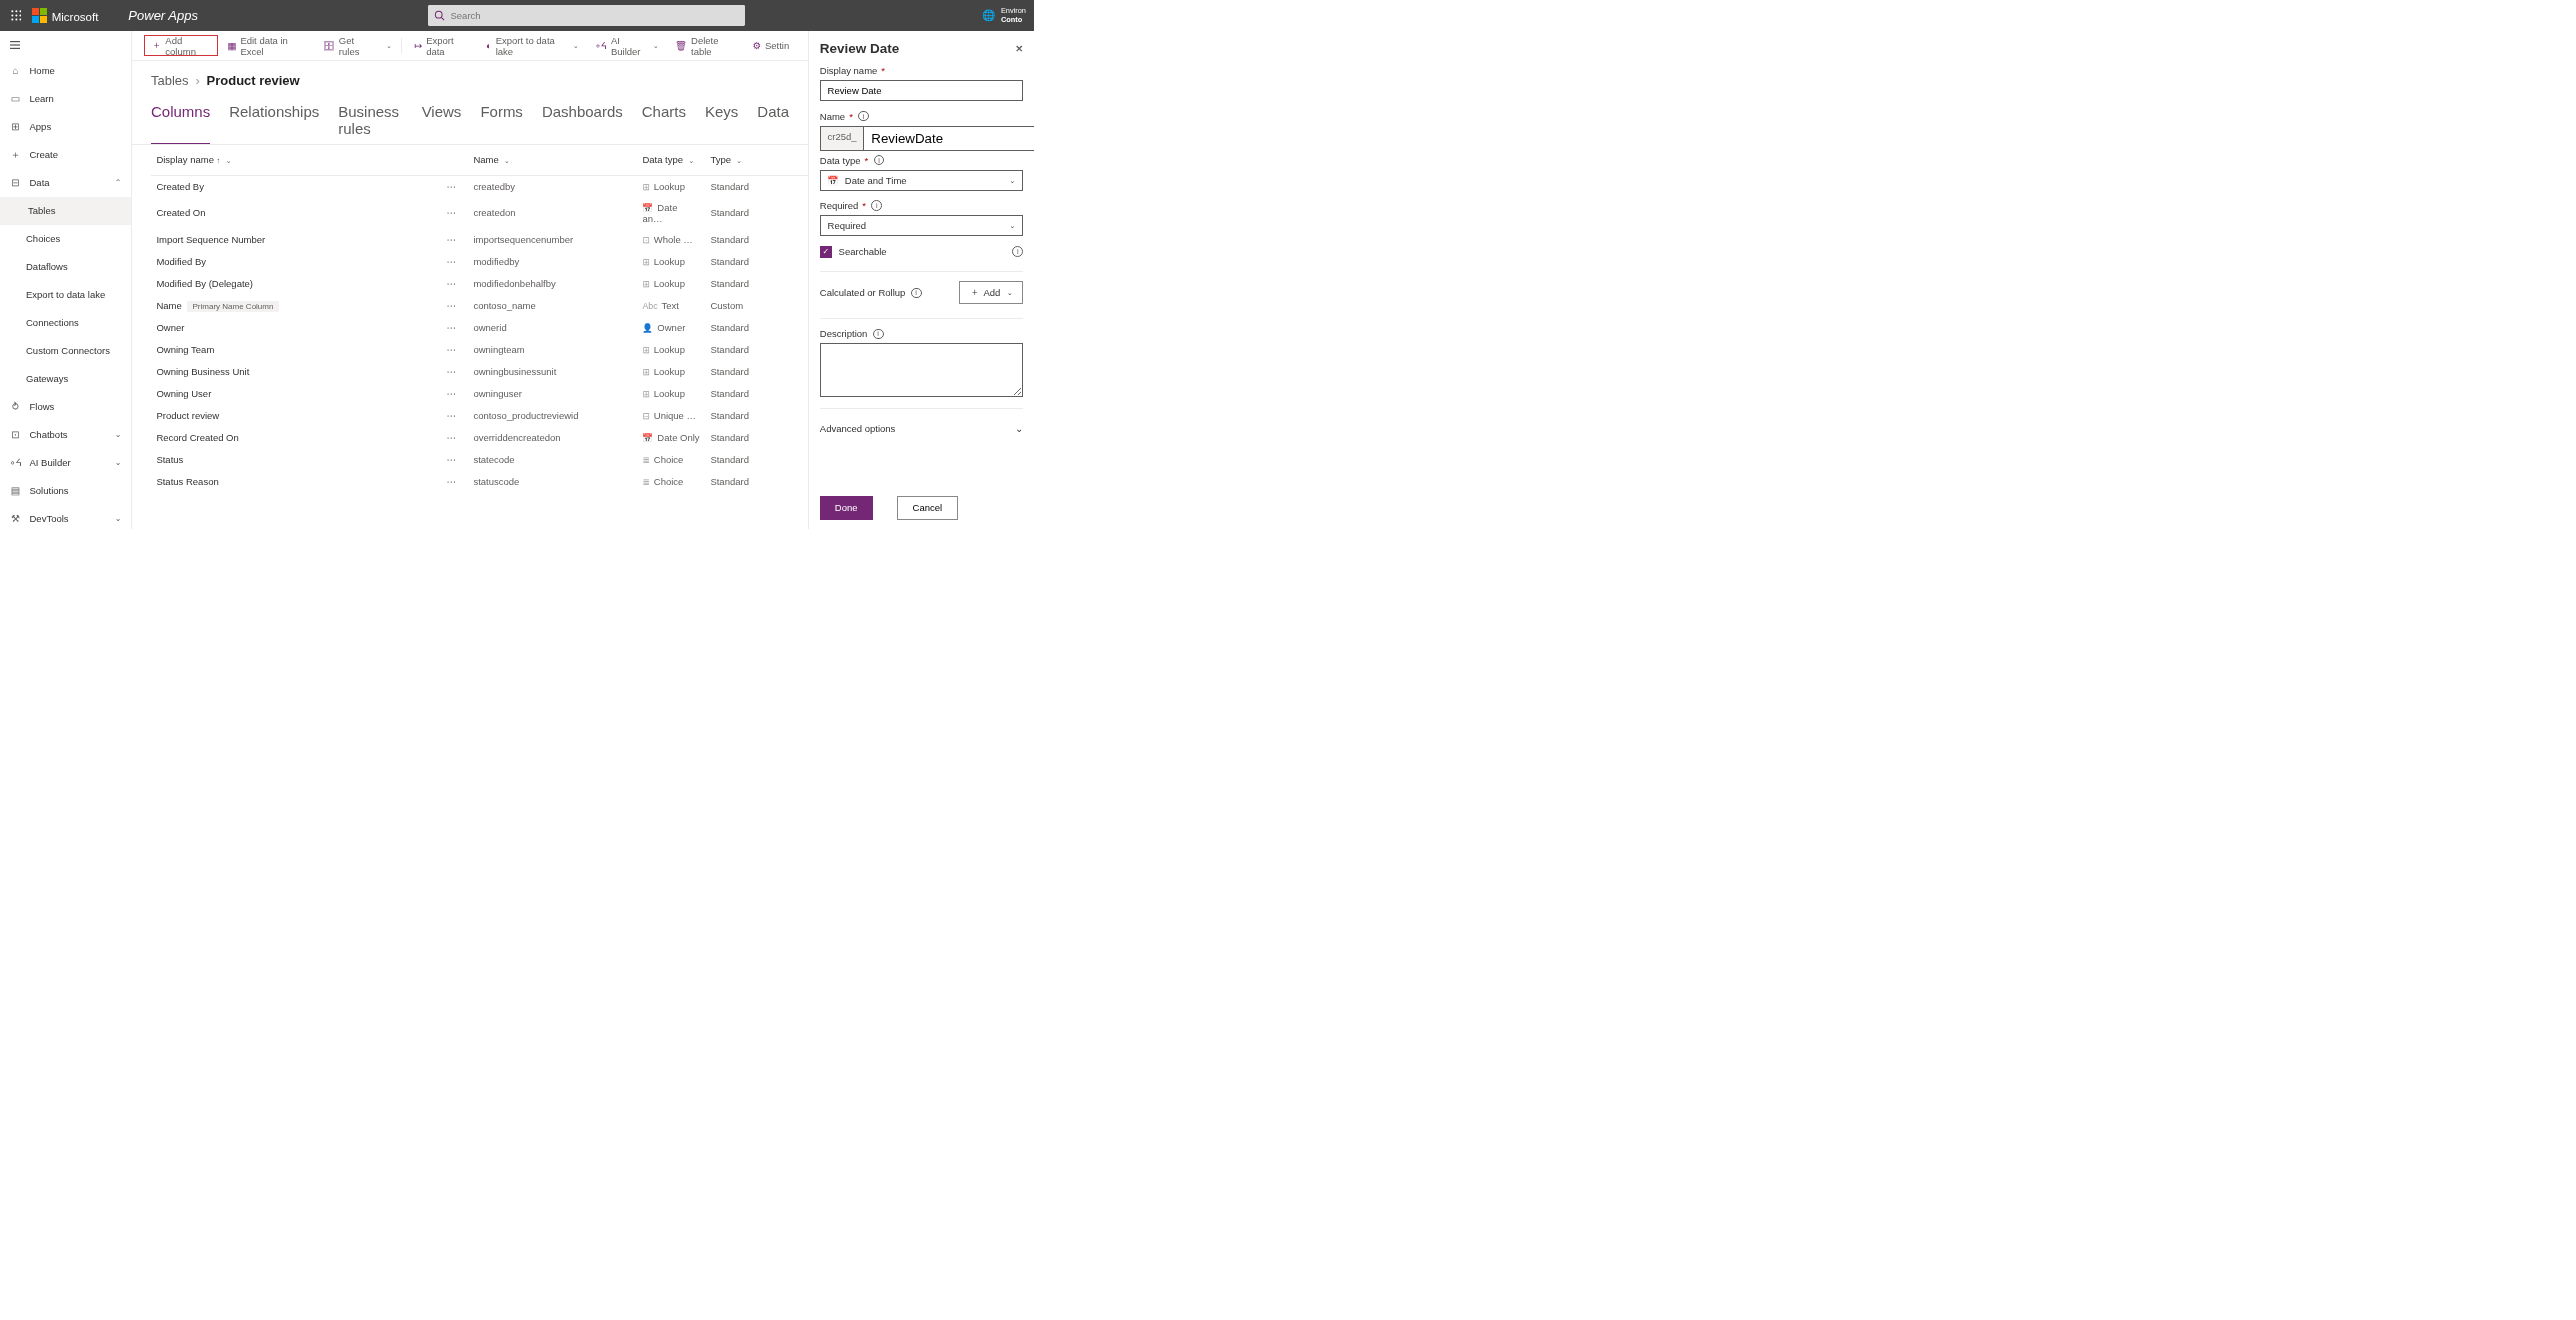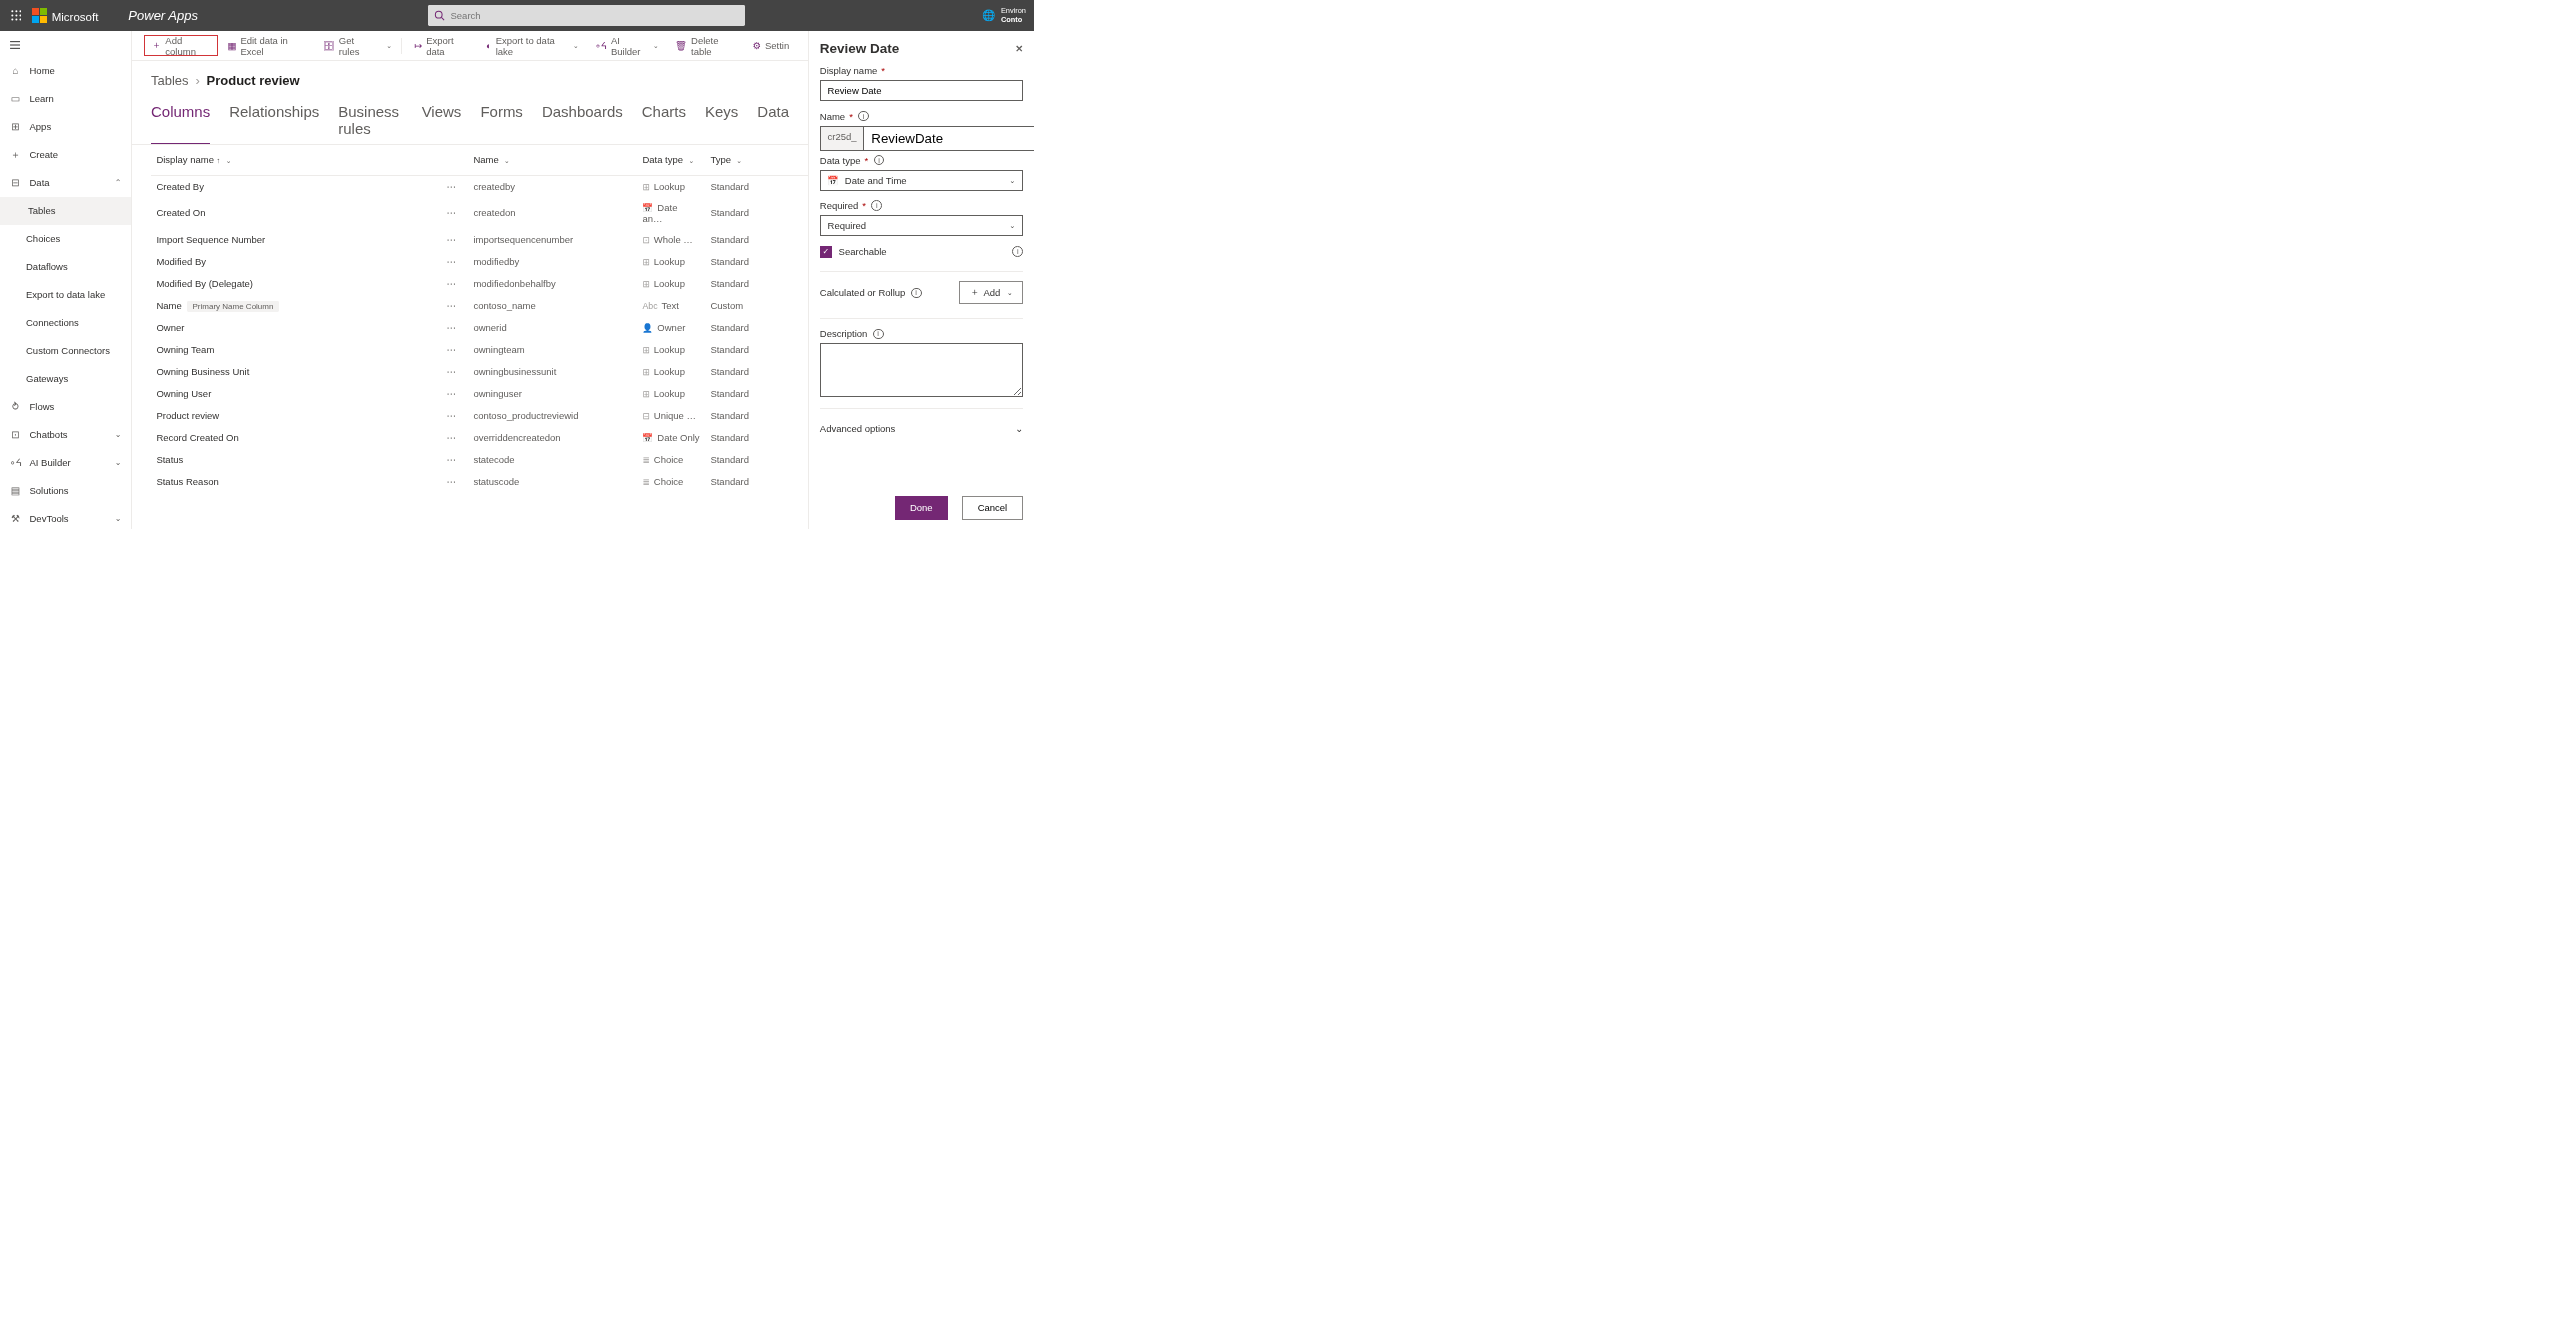--- a/index.html
+++ b/index.html
@@ -71,21 +71,21 @@
 .select-field { border:0.7px solid #605e5c; padding:4px 6.8px; margin-bottom:9.5px; display:flex; align-items:center; gap:5.4px; cursor:pointer; }
 .select-field .chev { margin-left:auto; font-size:7.4px; }
 .checkbox-row { display:flex; align-items:center; gap:6.8px; margin-bottom:10.8px; }
 .chk { width:12px; height:12px; background:#742774; color:#fff; display:flex; align-items:center; justify-content:center; font-size:8px; }
 .hr { border:none; border-top:0.7px solid #edebe9; margin:2.7px 0 9.5px; }
 .calc-row { display:flex; align-items:center; justify-content:space-between; margin-bottom:10.8px; }
 .add-btn { border:0.7px solid #8a8886; padding:4px 9.5px; display:flex; align-items:center; gap:4px; cursor:pointer; background:#fff; }
 .add-btn .chev { font-size:6.8px; margin-left:2.7px; }
 textarea.desc { width:100%; border:0.7px solid #605e5c; height:54px; resize:vertical; margin-bottom:8px; }
 .adv-row { display:flex; align-items:center; justify-content:space-between; cursor:pointer; padding:4px 0; }
-.panel-footer { margin-top:auto; display:flex; gap:14px;justify-content:flex-end; }
+.panel-footer { margin-top:auto; display:flex; gap:24px; }
 .btn-primary { background:#742774; color:#fff; border:none; padding:5.4px 15px; cursor:pointer; font-size:9.5px; }
 .btn-default { background:#fff; border:0.7px solid #8a8886; padding:5.4px 15px; cursor:pointer; font-size:9.5px; }
 
 svg { display:inline-block; vertical-align:middle; }
 </style>
 </head>
 <body>
 
 <div class="header">
   <div class="waffle">

